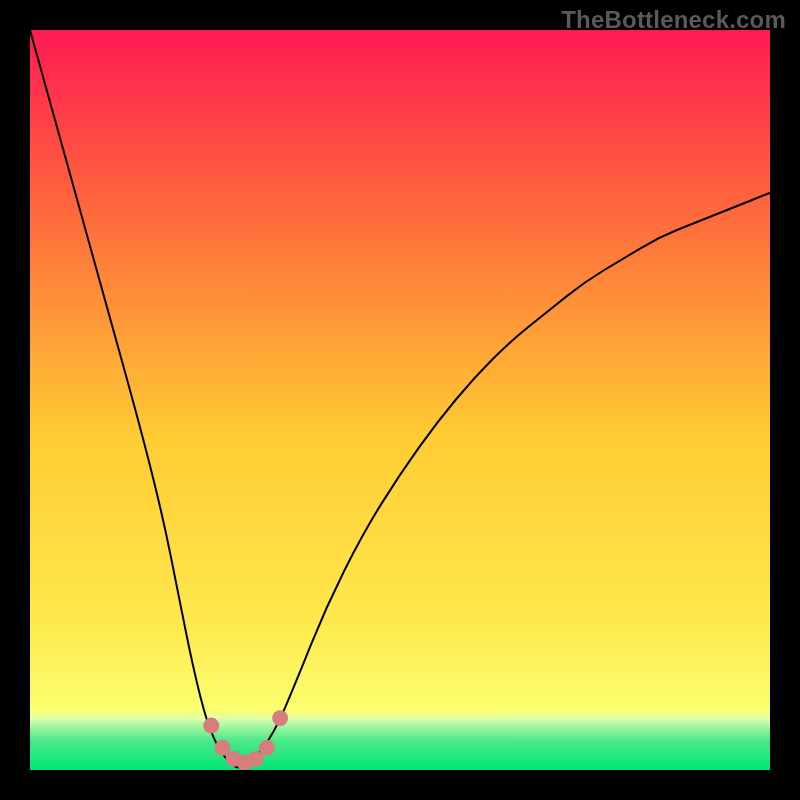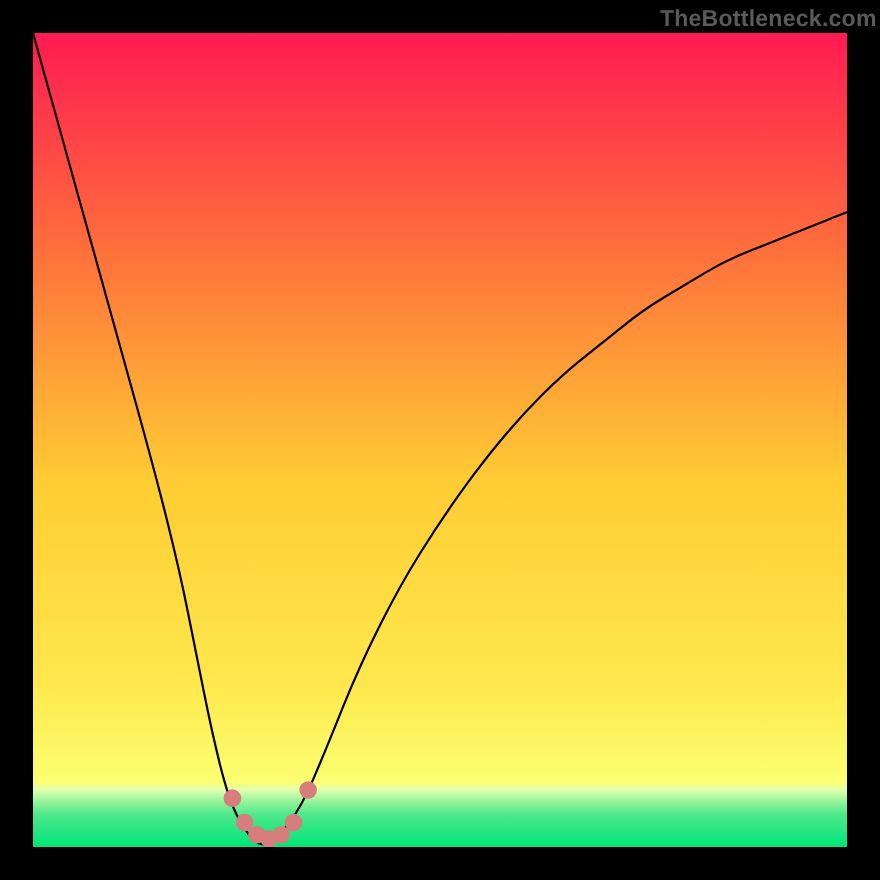--- a/index.html
+++ b/index.html
@@ -20,23 +20,23 @@
     position: absolute;
     left: 30px;
     top: 30px;
     width: 740px;
     height: 740px;
     overflow: visible;
   }
   .watermark {
     position: absolute;
     top: 6px;
-    right: 3px;
+    right: 14px;
     color: #5a5a5a;
-    font-size: 21px;
+    font-size: 24px;
     font-weight: 600;
     letter-spacing: 0.2px;
     user-select: none;
   }
   svg {
     display: block;
   }
   .dot {
     fill: #d77d7d;
   }

